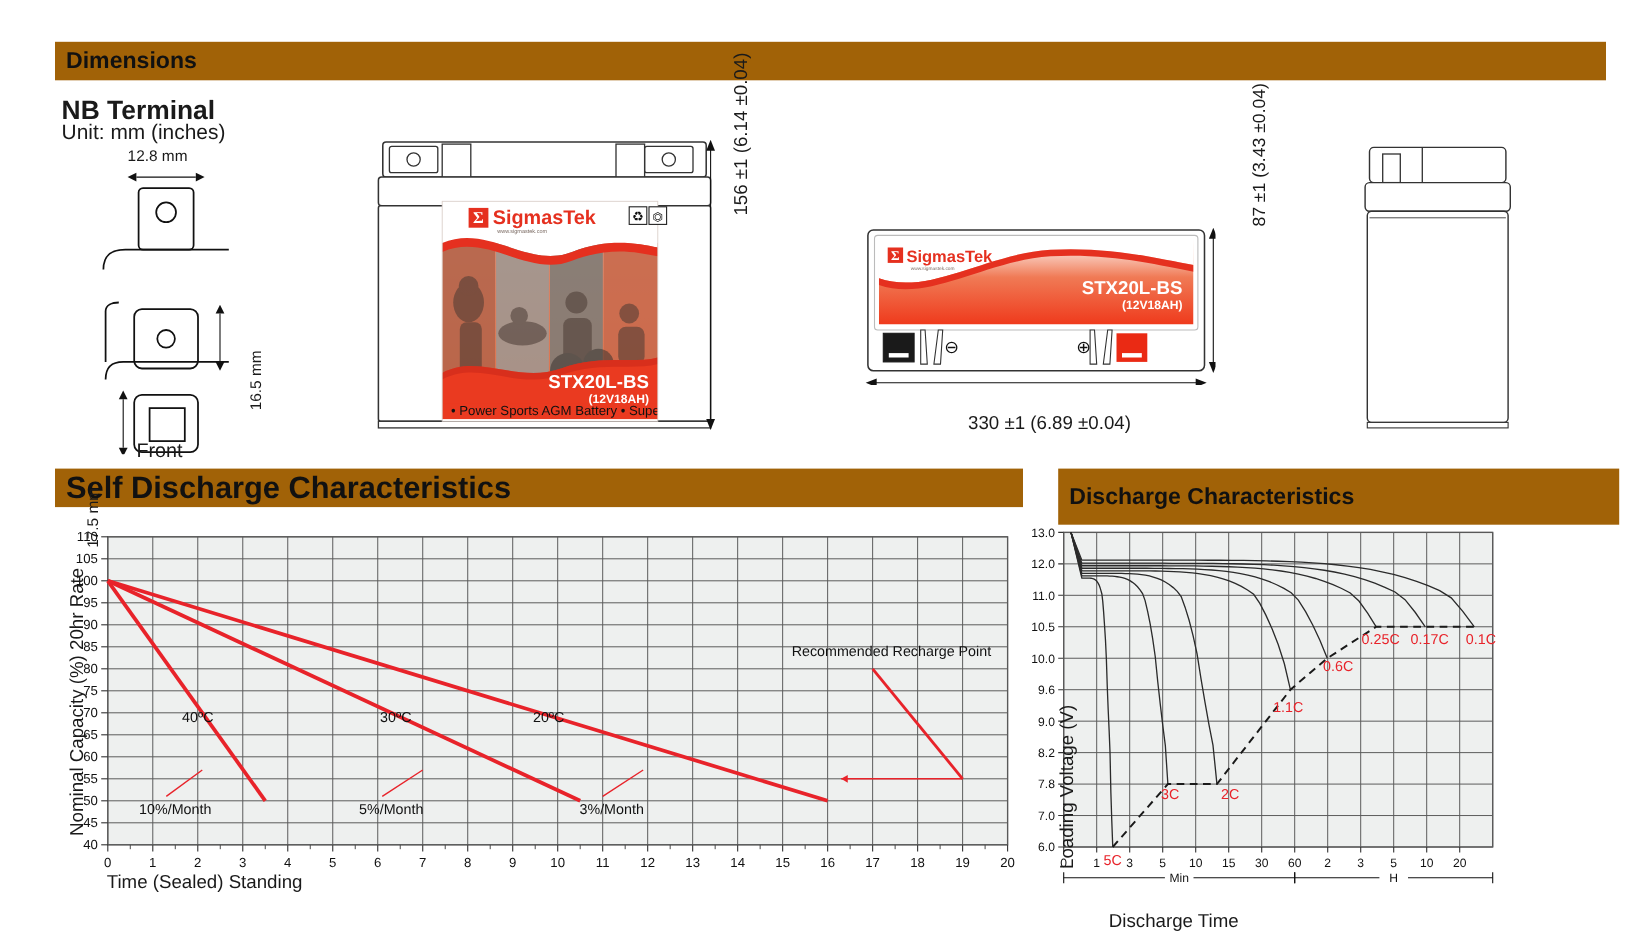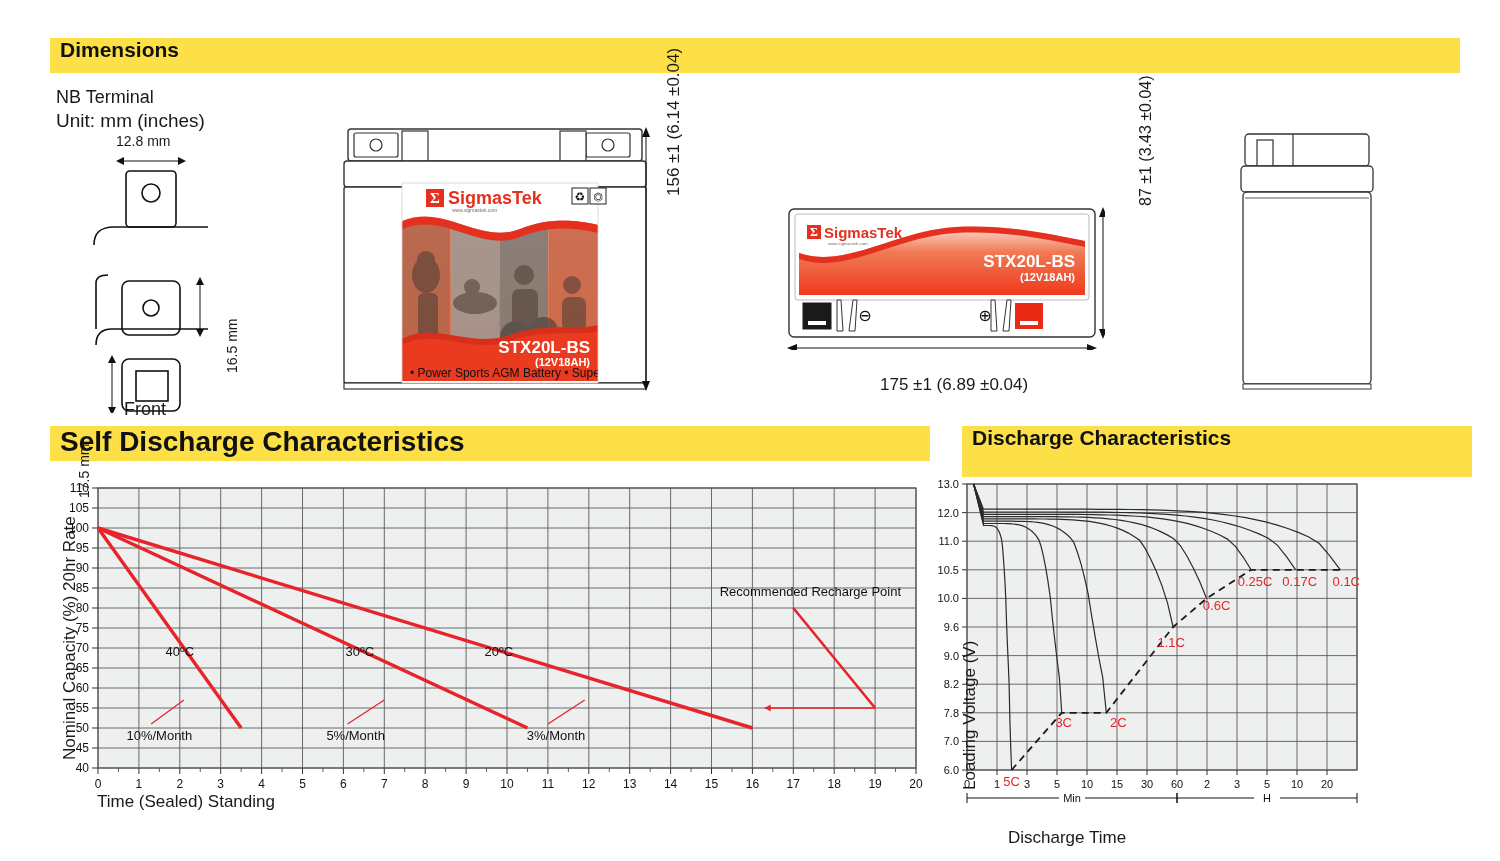--- a/index.html
+++ b/index.html
@@ -6,32 +6,32 @@
   body{
     width:1500px;height:861px;
     background:#ffffff;
     font-family:"Liberation Sans", sans-serif;
     color:#1a1a1a;
     position:relative;
     overflow:hidden;
   }
   .section-header{
     position:absolute;
-    background:#fde047;
-    display:flex;align-items:flex-start;
+    background:#a16207;
+    display:flex;align-items:center;
     padding-left:10px;
     font-weight:bold;
     color:#111;
   }
   #hdr-dimensions{left:50px;top:38px;width:1400px;height:35px;font-size:21px;}
   #hdr-selfdis{left:50px;top:426px;width:870px;height:35px;font-size:28px;}
   #hdr-dis{left:962px;top:426px;width:500px;height:51px;font-size:21px;}
 
   .lbl{position:absolute;white-space:nowrap;}
-  #nb-terminal{left:56px;top:87px;font-size:18px;font-weight:normal;}
+  #nb-terminal{left:56px;top:87px;font-size:24px;font-weight:bold;}
   #unit-note{left:56px;top:110px;font-size:19px;}
 
   
   #terminal-block{position:absolute;left:56px;top:133px;width:240px;height:280px;}
   #dim-128{position:absolute;left:60px;top:0px;font-size:14px;}
   .tl-caption{position:absolute;font-size:18px;margin-top:48px;}
   #cap-front{left:68px;top:218px;}
   #cap-top{left:72px;top:304px;}
   #cap-side{left:72px;top:385px;}
   .vlabel{position:absolute;font-size:14px;transform-origin:left top;}
@@ -259,21 +259,21 @@
     <line x1="318" y1="6" x2="318" y2="130" stroke="#111" stroke-width="1"></line>
     <path d="M314,12 L318,2 L322,12 Z" fill="#111"></path>
     <path d="M314,124 L318,134 L322,124 Z" fill="#111"></path>
 
     <line x1="6" y1="143" x2="308" y2="143" stroke="#111" stroke-width="1"></line>
     <path d="M12,139 L2,143 L12,147 Z" fill="#111"></path>
     <path d="M302,139 L312,143 L302,147 Z" fill="#111"></path>
   </svg>
 </div>
 <div class="lbl" id="side-dim-v">87 ±1 (3.43 ±0.04)</div>
-<div class="lbl" id="side-dim-h">175 ±1 (6.89 ±0.04)</div>
+<div class="lbl" id="side-dim-h">330 ±1 (6.89 ±0.04)</div>
 
 <div id="battery-end">
   <svg width="145" height="265" viewBox="0 0 145 265">
     <rect x="10" y="6" width="124" height="32" rx="4" fill="#fff" stroke="#333" stroke-width="1.3"></rect>
     <rect x="22" y="12" width="16" height="26" fill="#fff" stroke="#333" stroke-width="1.2"></rect>
     <line x1="58" y1="6" x2="58" y2="38" stroke="#333" stroke-width="1.2"></line>
     <rect x="6" y="38" width="132" height="26" rx="4" fill="#fff" stroke="#333" stroke-width="1.3"></rect>
     <rect x="8" y="64" width="128" height="192" rx="4" fill="#fff" stroke="#333" stroke-width="1.3"></rect>
     <line x1="10" y1="70" x2="134" y2="70" stroke="#333" stroke-width="0.8"></line>
     <rect x="8" y="256" width="128" height="5" fill="#fff" stroke="#333" stroke-width="1"></rect>

